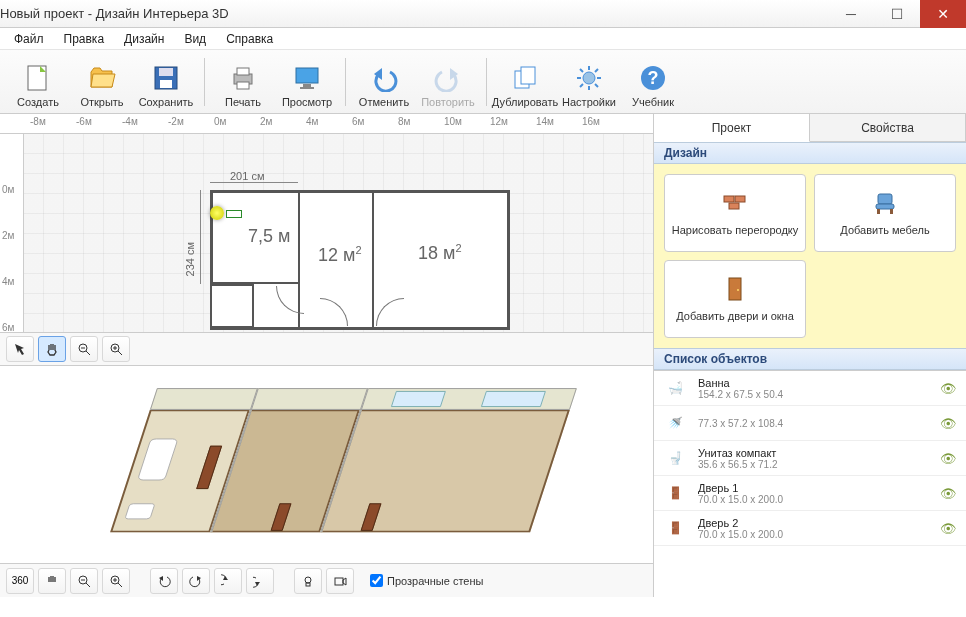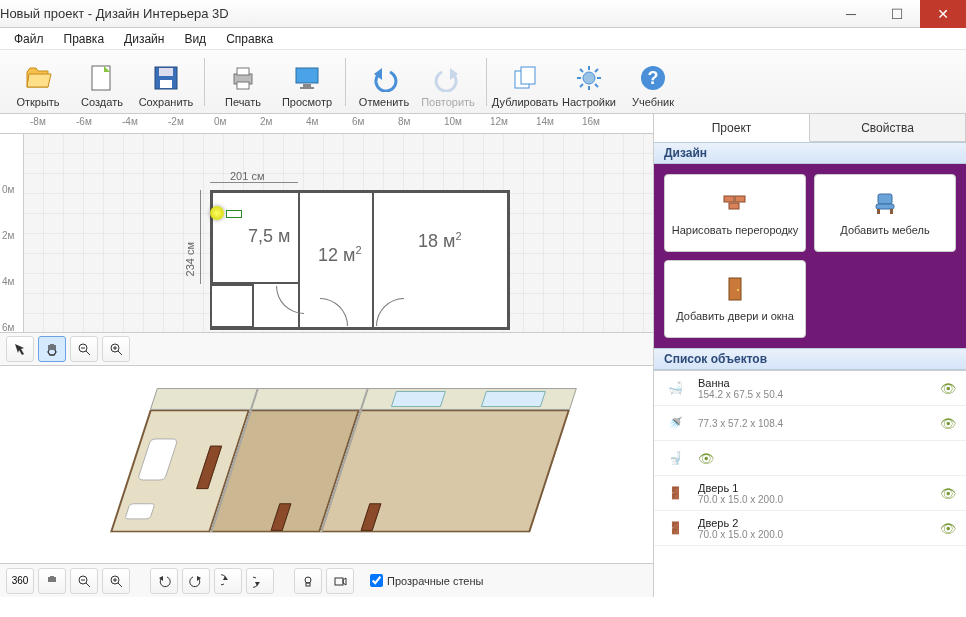--- a/index.html
+++ b/index.html
@@ -34,21 +34,21 @@
 .toolrow-2d { height:34px; display:flex; align-items:center; padding:0 6px; gap:4px; border-top:1px solid #ccc; border-bottom:1px solid #ccc; background:#f8f8f8; }
 .iconbtn { width:28px; height:26px; border:1px solid #d8d8d8; background:linear-gradient(#fff,#f3f3f3); border-radius:3px; display:flex; align-items:center; justify-content:center; cursor:default; }
 .iconbtn.active{ background:#d6eaff; border-color:#6aa2e6; }
 .view3d { flex:1; position:relative; background:#fff; }
 .floor3d { position:absolute; left:130px; top:20px; width:420px; height:170px; transform:skewX(-18deg) scaleY(0.72); }
 .room3d { position:absolute; background:#cbb893; border:2px solid #7a5c3d; }
 .wall3d { position:absolute; background:#e5e5d0; border:1px solid #999; }
 .door3d { position:absolute; background:#8b4a2a; width:12px; border:1px solid #4a2a15;}
 .toolrow-3d { height:34px; display:flex; align-items:center; padding:0 6px; gap:4px; border-top:1px solid #ccc; background:#f8f8f8; }
 .checkbox-wrap { margin-left:12px; display:flex; align-items:center; gap:4px; font-size:11px; color:#333;}
-.sidepanel { width:312px; display:flex; flex-direction:column; background:#701a75;}
+.sidepanel { width:312px; display:flex; flex-direction:column; background:#fef9c3;}
 .tabs { height:28px; display:flex; border-bottom:1px solid #ccc; background:#f3f3f3; }
 .tab { flex:1; display:flex; align-items:center; justify-content:center; font-size:12px; color:#333; border-right:1px solid #ccc; cursor:default; }
 .tab.active{ background:#fff; border-bottom:1px solid #fff; margin-bottom:-1px; font-weight:500; }
 .sect-head { height:22px; background:linear-gradient(#eaf1fb,#d5e5f8); border-top:1px solid #bcd; border-bottom:1px solid #bcd; padding:0 10px; display:flex; align-items:center; font-weight:600; color:#2c4a7a; font-size:12px;}
 .design-grid { display:grid; grid-template-columns:1fr 1fr; gap:8px; padding:10px; }
 .bigbtn { border:1px solid #ccc; border-radius:4px; background:#fff; height:78px; display:flex; flex-direction:column; align-items:center; justify-content:center; gap:6px; cursor:default; }
 .bigbtn .ic2{ width:30px; height:30px; display:flex; align-items:center; justify-content:center;}
 .bigbtn .lbl2{ font-size:11px; color:#333; text-align:center; line-height:1.2;}
 .obj-list { flex:1; overflow-y:auto; background:#fff; border-top:1px solid #ccc;}
 .obj-row { display:flex; align-items:center; padding:4px 8px; border-bottom:1px solid #eee; gap:8px;}
@@ -76,34 +76,34 @@
   <div class="menuitem">Правка</div>
   <div class="menuitem">Дизайн</div>
   <div class="menuitem">Вид</div>
   <div class="menuitem">Справка</div>
 </div>
 
 <div class="toolbar">
   <div class="toolbtn">
     <div class="ic">
         <svg width="28" height="28">
+          <rect x="4" y="2" width="18" height="24" fill="#fff" stroke="#666"></rect>
+          <polygon points="16,2 22,8 16,8" fill="#87c540"></polygon>
+        </svg>
+      </div>
+    <div class="lbl">Создать</div>
+  </div>
+  <div class="toolbtn">
+    <div class="ic">
+        <svg width="28" height="28">
           <path d="M3 8l3-4h6l2 3h10v16H3z" fill="#f6c04d" stroke="#c78a1a"></path>
           <path d="M5 10h22l-3 13H3z" fill="#ffe08a" stroke="#c78a1a"></path>
         </svg>
       </div>
     <div class="lbl">Открыть</div>
-  </div>
-  <div class="toolbtn">
-    <div class="ic">
-        <svg width="28" height="28">
-          <rect x="4" y="2" width="18" height="24" fill="#fff" stroke="#666"></rect>
-          <polygon points="16,2 22,8 16,8" fill="#87c540"></polygon>
-        </svg>
-      </div>
-    <div class="lbl">Создать</div>
   </div>
   <div class="toolbtn">
     <div class="ic">
         <svg width="28" height="28">
           <rect x="3" y="3" width="22" height="22" fill="#3a6fb7" stroke="#244a7c"></rect>
           <rect x="7" y="4" width="14" height="8" fill="#dde"></rect>
           <rect x="8" y="16" width="12" height="8" fill="#fff"></rect>
         </svg>
       </div>
     <div class="lbl">Сохранить</div>
@@ -222,21 +222,21 @@
         <div style="position:absolute; left:186px; top:148px; width:90px; height:2px; background:#555;"></div>
 
         <div style="position:absolute; left:186px; top:150px; width:44px; height:44px; border:2px solid #555; background:#fff;"></div>
 
         <div style="position:absolute; left:252px; top:152px; width:28px; height:28px; border-left:1px solid #777; border-bottom:1px solid #777; border-radius:0 0 0 28px;"></div>
         <div style="position:absolute; left:296px; top:164px; width:28px; height:28px; border-right:1px solid #777; border-top:1px solid #777; border-radius:0 28px 0 0;"></div>
         <div style="position:absolute; left:352px; top:164px; width:28px; height:28px; border-left:1px solid #777; border-top:1px solid #777; border-radius:28px 0 0 0;"></div>
 
         <div class="room-lbl" style="left:224px; top:92px;">7,5 м</div>
         <div class="room-lbl" style="left:294px; top:110px;"><span>12 м</span><sup style="font-size:11px;">2</sup></div>
-        <div class="room-lbl" style="left:394px; top:96px;"><span>18 м</span><sup style="font-size:11px;">2</sup></div>
+        <div class="room-lbl" style="left:394px; top:108px;"><span>18 м</span><sup style="font-size:11px;">2</sup></div>
 
         <div class="dim-label" style="left:206px; top:36px;">201 см</div>
         <div style="position:absolute; left:186px; top:48px; width:88px; border-top:1px solid #888;"></div>
         <div class="dim-label" style="left:160px; top:108px; writing-mode:vertical-rl; transform:rotate(180deg);">234 см</div>
         <div style="position:absolute; left:176px; top:56px; height:94px; border-left:1px solid #888;"></div>
 
         <div class="marker" style="left:186px; top:72px;"></div>
         <div style="position:absolute; left:202px; top:76px; width:16px; height:8px; border:1px solid #2a8a2a; background:#fff;"></div>
       </div>
     </div>
@@ -413,20 +413,24 @@
         </div>
         <div class="obj-row">
           <div class="thumb">🚿</div>
           <div class="info">
             <div class="odims">77.3 x 57.2 x 108.4</div>
           </div>
           <div class="eye">👁</div>
         </div>
         <div class="obj-row">
           <div class="thumb">🚽</div>
+          <div class="info">
+            <div class="oname">Унитаз компакт</div>
+            <div class="odims">35.6 x 56.5 x 71.2</div>
+          </div>
           <div class="eye">👁</div>
         </div>
         <div class="obj-row">
           <div class="thumb">🚪</div>
           <div class="info">
             <div class="oname">Дверь 1</div>
             <div class="odims">70.0 x 15.0 x 200.0</div>
           </div>
           <div class="eye">👁</div>
         </div>

